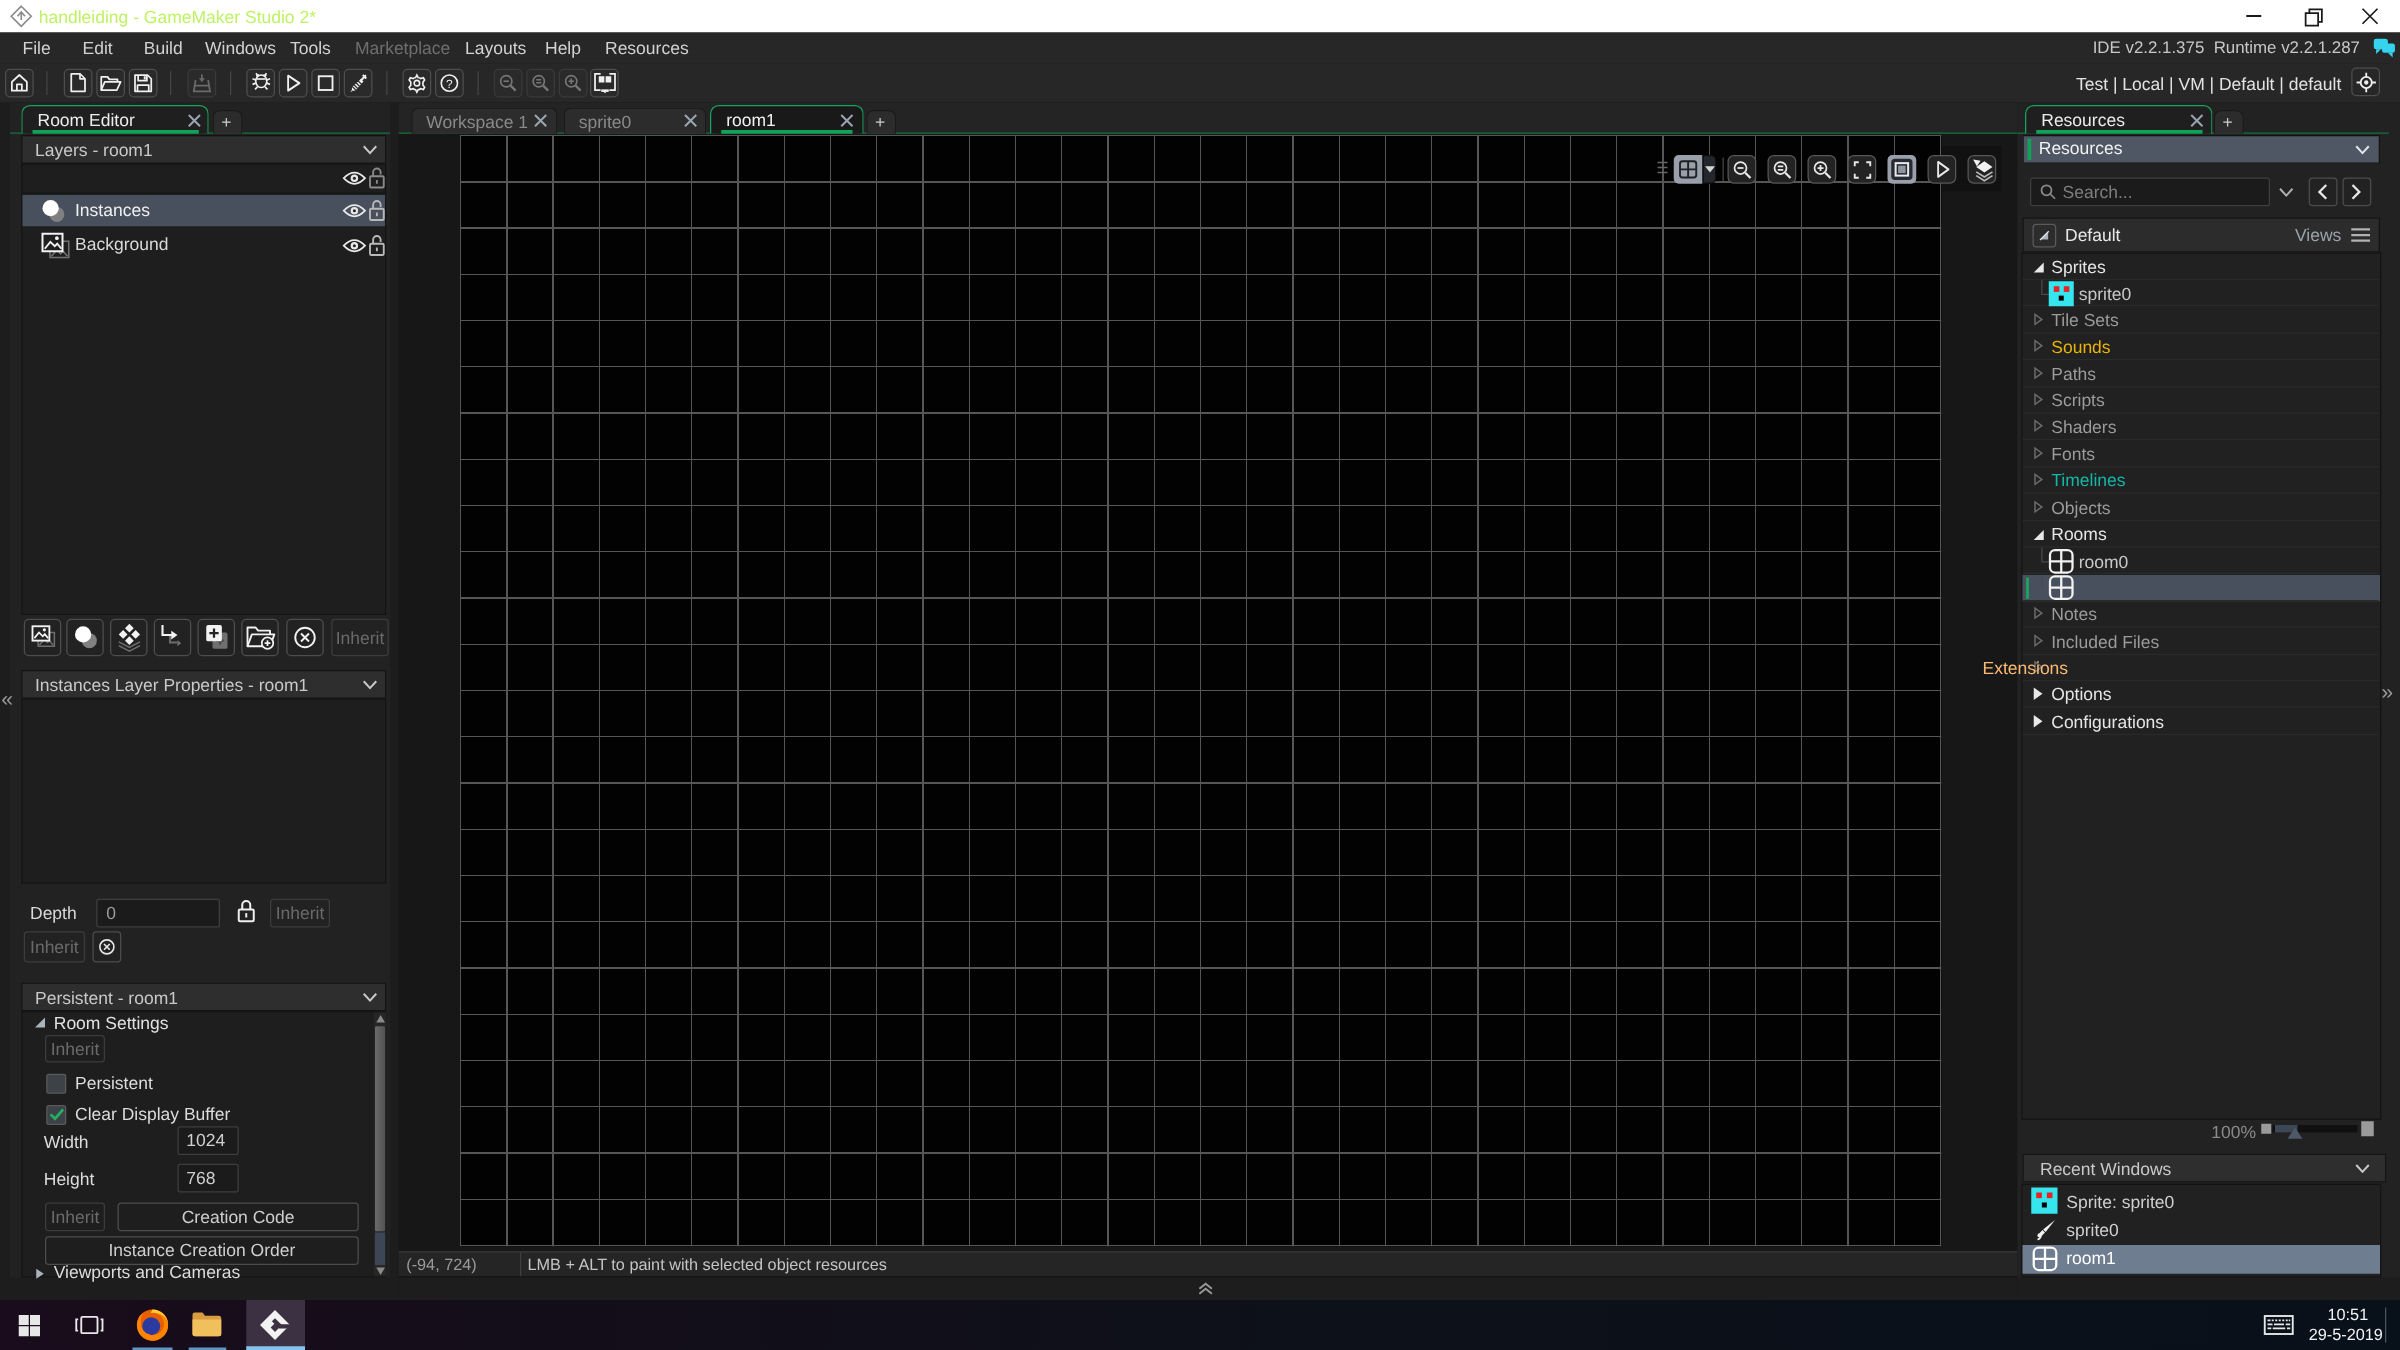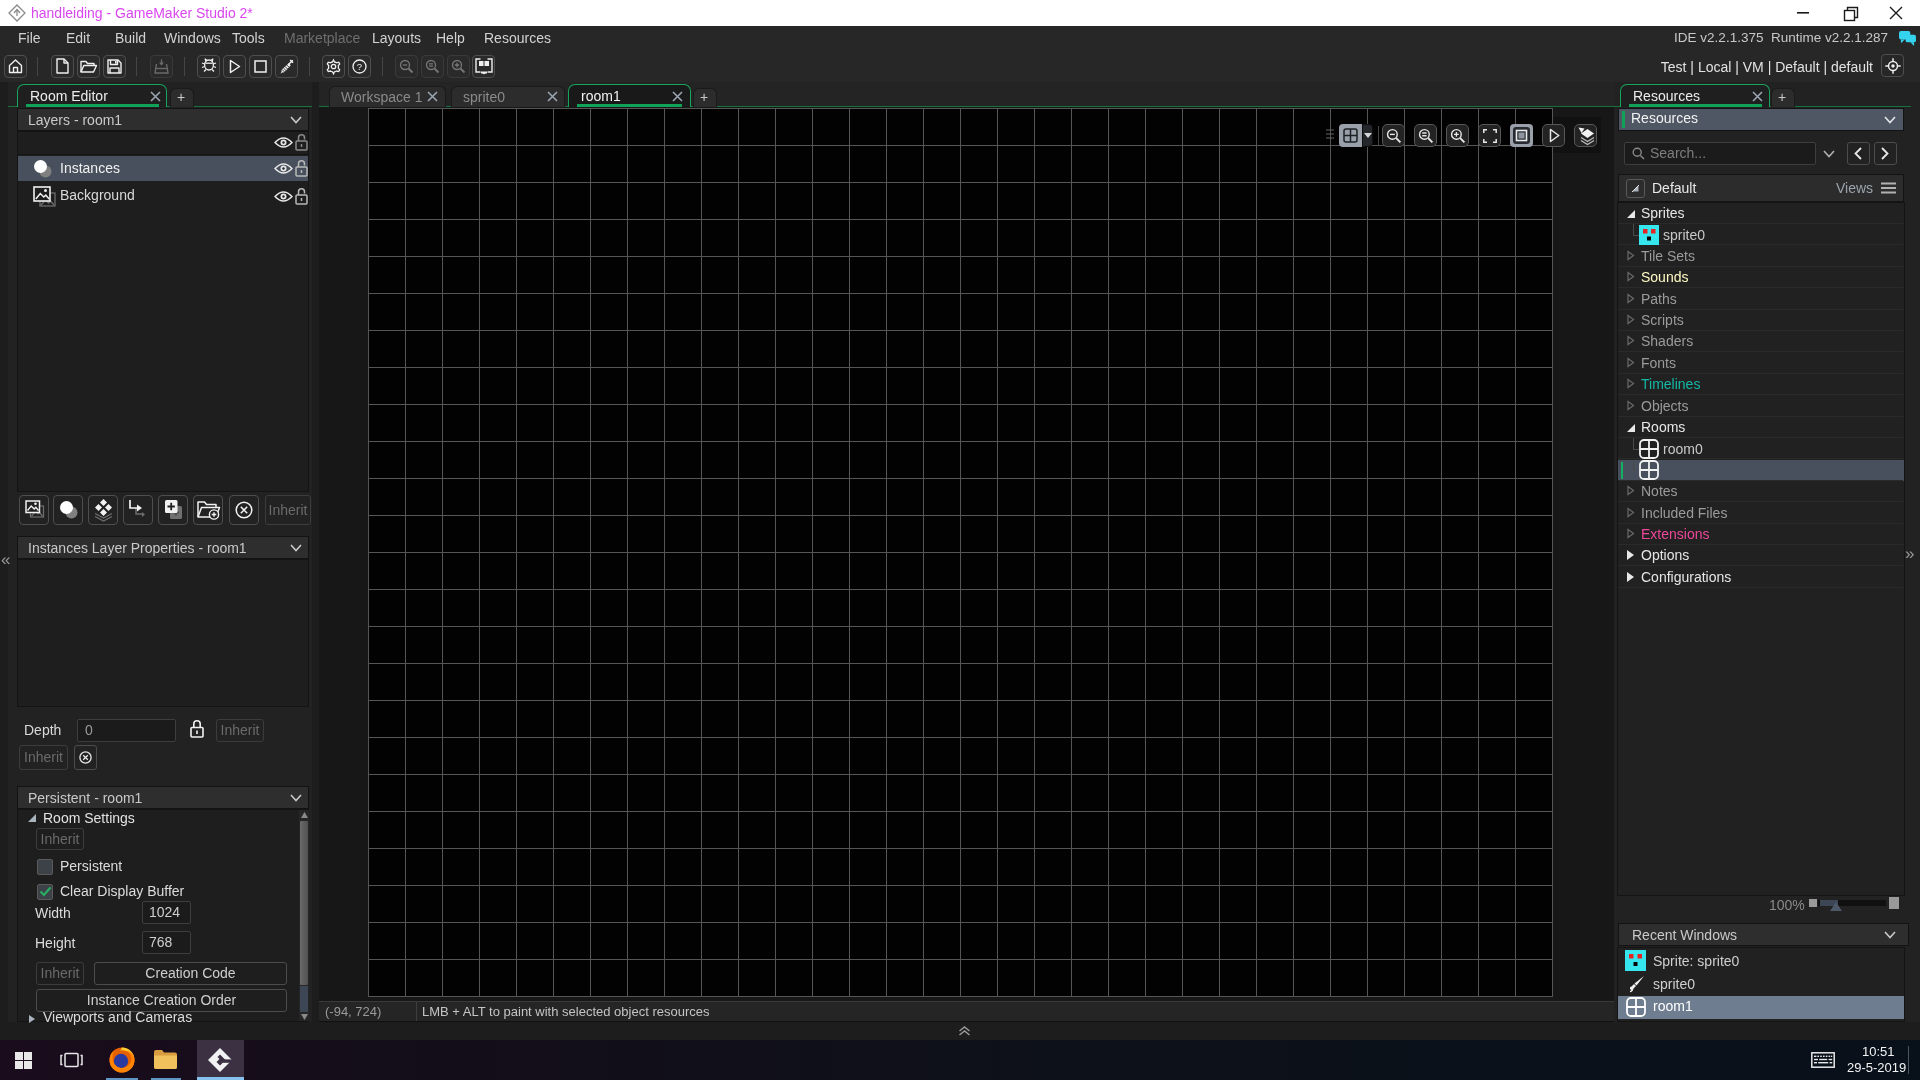--- a/index.html
+++ b/index.html
@@ -19,21 +19,21 @@
 <body>
 
 <div class="abs" style="left:0;top:0;width:1920px;height:26px;background:#ffffff;"></div>
 <svg class="abs" style="left:8px;top:4px" width="18" height="18" viewBox="0 0 18 18">
   <g fill="none" stroke="#8a8a8a" stroke-width="1.3">
     <path d="M9 1 L17 9 L9 17 L1 9 Z"></path>
     <path d="M6 9 L9 5.5 L12 9"></path>
     <path d="M9 5.5 L9 12"></path>
   </g>
 </svg>
-<div class="txt" style="left:31px;top:5px;font-size:14px;color:#d946ef;text-align:center;">handleiding - GameMaker Studio 2*</div>
+<div class="txt" style="left:31px;top:5px;font-size:14px;color:#bef264;text-align:center;">handleiding - GameMaker Studio 2*</div>
 <svg class="abs" style="left:1797px;top:12px" width="14" height="3">
     <rect width="12" height="1.6" fill="#1a1a1a"></rect>
   </svg>
 <svg class="abs" style="left:1843px;top:6px" width="16" height="16" viewBox="0 0 16 16">
   <g fill="none" stroke="#1a1a1a" stroke-width="1.4">
     <rect x="1.5" y="4.5" width="10" height="10"></rect>
     <path d="M4.5 4.5 v-3 h10 v10 h-3"></path>
   </g>
 </svg>
 <svg class="abs" style="left:1889px;top:6px" width="14" height="14" viewBox="0 0 14 14">
@@ -600,21 +600,21 @@
 
 <div class="trirow" style="top:246px;"></div>
 <svg class="abs" style="left:1627px;top:250px" width="8" height="11" viewBox="0 0 8 11">
     <path d="M1 1.5 L6.5 5.5 L1 9.5 Z" fill="none" stroke="#6a6a6a" stroke-width="1.2"></path>
   </svg>
 <div class="txt" style="left:1641px;top:248px;font-size:14px;color:#9b9b9b;">Tile Sets</div>
 <div class="trirow" style="top:267px;"></div>
 <svg class="abs" style="left:1627px;top:271px" width="8" height="11" viewBox="0 0 8 11">
     <path d="M1 1.5 L6.5 5.5 L1 9.5 Z" fill="none" stroke="#6a6a6a" stroke-width="1.2"></path>
   </svg>
-<div class="txt" style="left:1641px;top:269px;font-size:14px;color:#fef9c3;">Sounds</div>
+<div class="txt" style="left:1641px;top:269px;font-size:14px;color:#eab308;">Sounds</div>
 <div class="trirow" style="top:289px;"></div>
 <svg class="abs" style="left:1627px;top:293px" width="8" height="11" viewBox="0 0 8 11">
     <path d="M1 1.5 L6.5 5.5 L1 9.5 Z" fill="none" stroke="#6a6a6a" stroke-width="1.2"></path>
   </svg>
 <div class="txt" style="left:1641px;top:291px;font-size:14px;color:#9b9b9b;">Paths</div>
 <div class="trirow" style="top:310px;"></div>
 <svg class="abs" style="left:1627px;top:314px" width="8" height="11" viewBox="0 0 8 11">
     <path d="M1 1.5 L6.5 5.5 L1 9.5 Z" fill="none" stroke="#6a6a6a" stroke-width="1.2"></path>
   </svg>
 <div class="txt" style="left:1641px;top:312px;font-size:14px;color:#9b9b9b;">Scripts</div>
@@ -674,21 +674,21 @@
 <div class="txt" style="left:1641px;top:483px;font-size:14px;color:#9b9b9b;">Notes</div>
 <div class="trirow" style="top:503px;"></div>
 <svg class="abs" style="left:1627px;top:507px" width="8" height="11" viewBox="0 0 8 11">
     <path d="M1 1.5 L6.5 5.5 L1 9.5 Z" fill="none" stroke="#6a6a6a" stroke-width="1.2"></path>
   </svg>
 <div class="txt" style="left:1641px;top:505px;font-size:14px;color:#9b9b9b;">Included Files</div>
 <div class="trirow" style="top:524px;"></div>
 <svg class="abs" style="left:1627px;top:528px" width="8" height="11" viewBox="0 0 8 11">
     <path d="M1 1.5 L6.5 5.5 L1 9.5 Z" fill="none" stroke="#6a6a6a" stroke-width="1.2"></path>
   </svg>
-<div class="txt" style="left:1641px;top:526px;font-size:14px;color:#ec4899;">Extensions</div>
+<div class="txt" style="left:1586px;top:526px;font-size:14px;color:#fdba74;">Extensions</div>
 <div class="trirow" style="top:545px;"></div>
 <svg class="abs" style="left:1626px;top:549px" width="9" height="12" viewBox="0 0 9 12">
     <path d="M1 1 L8 6 L1 11 Z" fill="#e8e8e8"></path>
   </svg>
 <div class="txt" style="left:1641px;top:547px;font-size:14px;color:#e6e6e6;">Options</div>
 <div class="trirow" style="top:567px;"></div>
 <svg class="abs" style="left:1626px;top:571px" width="9" height="12" viewBox="0 0 9 12">
     <path d="M1 1 L8 6 L1 11 Z" fill="#e8e8e8"></path>
   </svg>
 <div class="txt" style="left:1641px;top:569px;font-size:14px;color:#e6e6e6;">Configurations</div>

